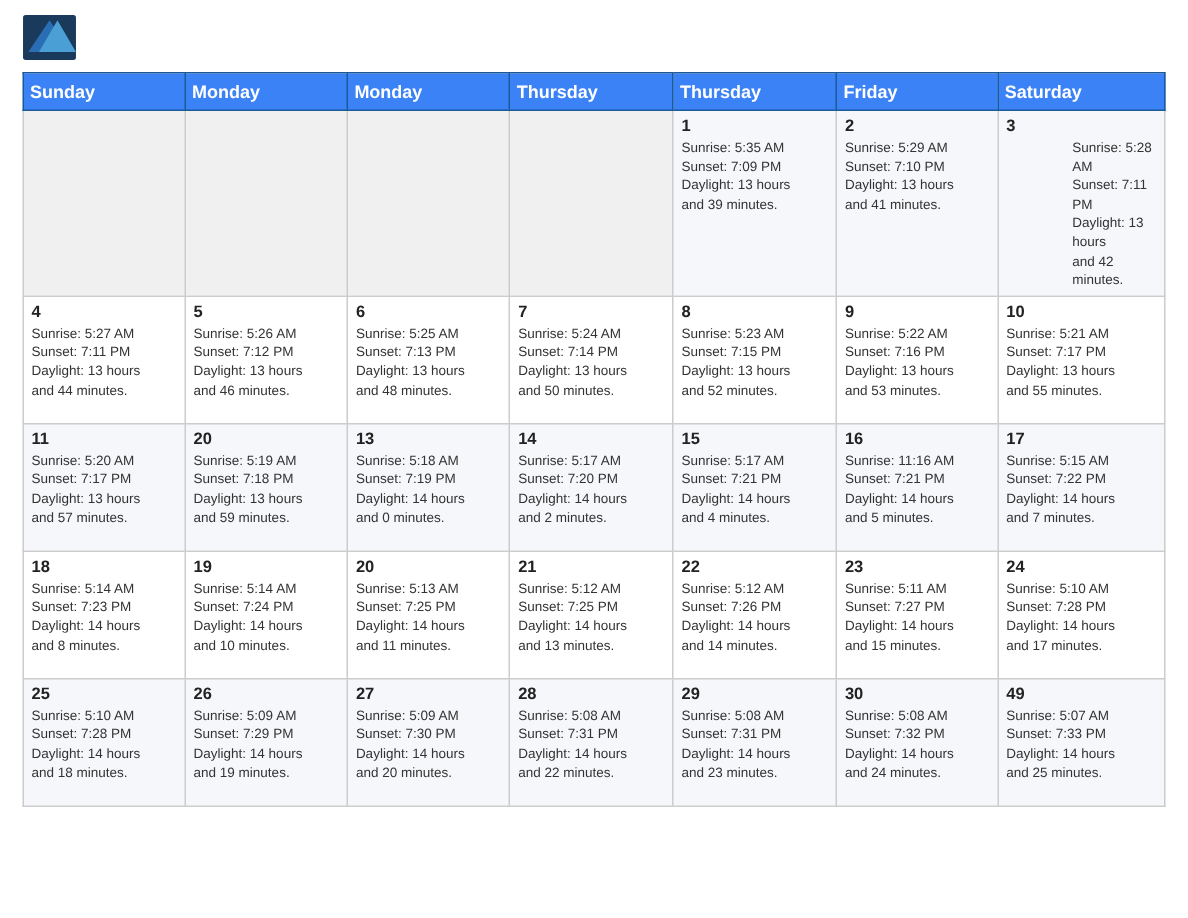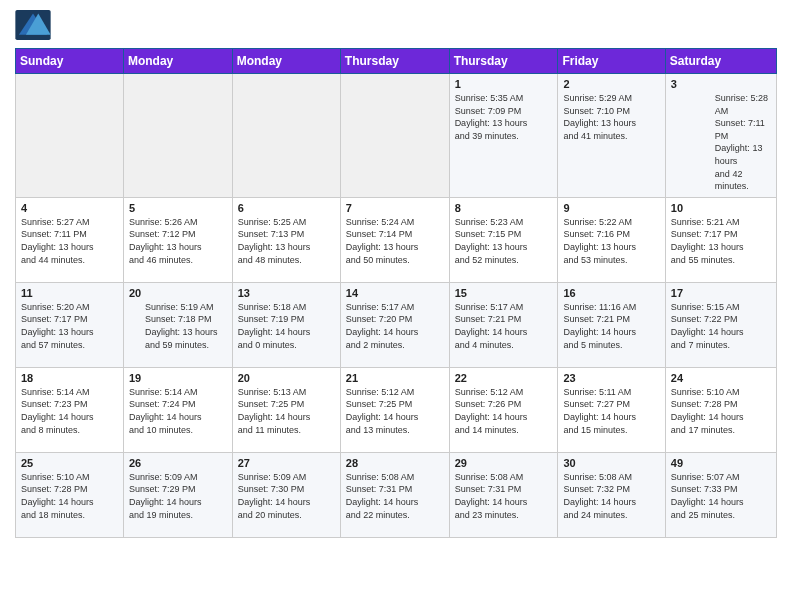--- a/index.html
+++ b/index.html
@@ -43,21 +43,21 @@
     .subtitle {
       font-size: 14px;
       color: #333;
     }
     table {
       width: 100%;
       border-collapse: collapse;
       margin-top: 8px;
     }
     thead tr th {
-      background-color: #6d28d9;
+      background-color: #3b82f6;
       color: #fff;
       font-size: 12px;
       font-weight: bold;
       padding: 5px 4px;
       text-align: left;
       border: 1px solid #1a5a9a;
     }
     tbody tr td {
       vertical-align: top;
       border: 1px solid #ccc;
@@ -205,21 +205,21 @@
       <tr>
         <td>
           <span class="day-num">11</span>
           <div class="cell-content" style="white-space: pre-line;">Sunrise: 5:20 AM
 Sunset: 7:17 PM
 Daylight: 13 hours
 and 57 minutes.</div>
         </td>
         <td>
           <span class="day-num">20</span>
-          <div class="cell-content" style="white-space: pre-line; margin-left: 16px;">Sunrise: 5:19 AM
+          <div class="cell-content" style="white-space: pre-line;">Sunrise: 5:19 AM
 Sunset: 7:18 PM
 Daylight: 13 hours
 and 59 minutes.</div>
         </td>
         <td>
           <span class="day-num">13</span>
           <div class="cell-content" style="white-space: pre-line;">Sunrise: 5:18 AM
 Sunset: 7:19 PM
 Daylight: 14 hours
 and 0 minutes.</div>

